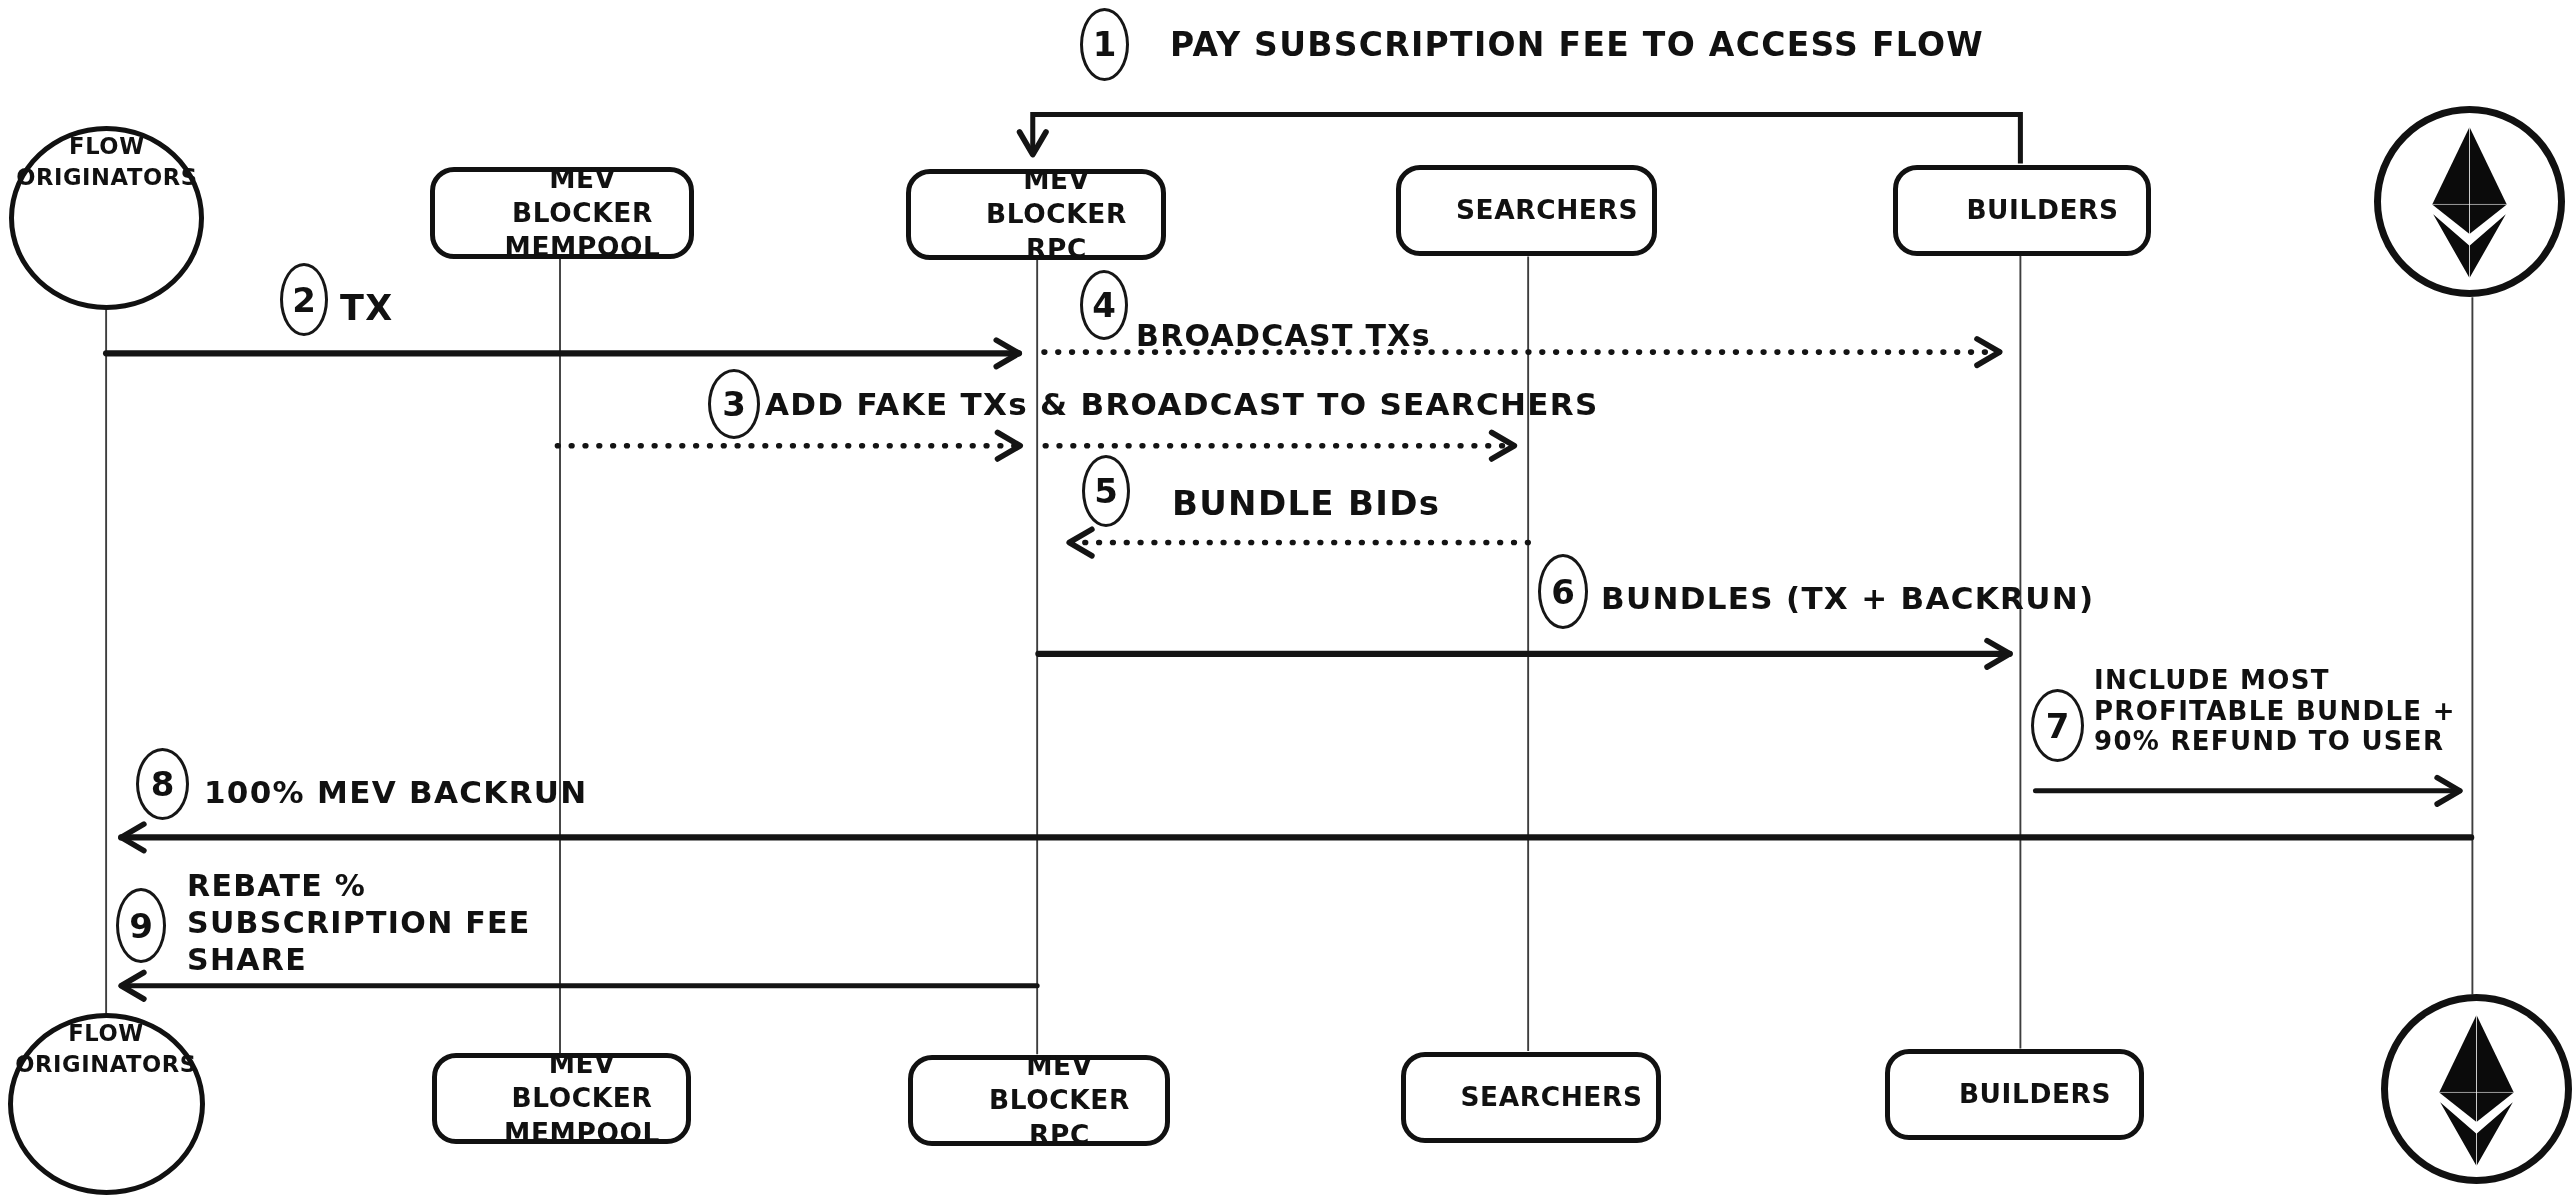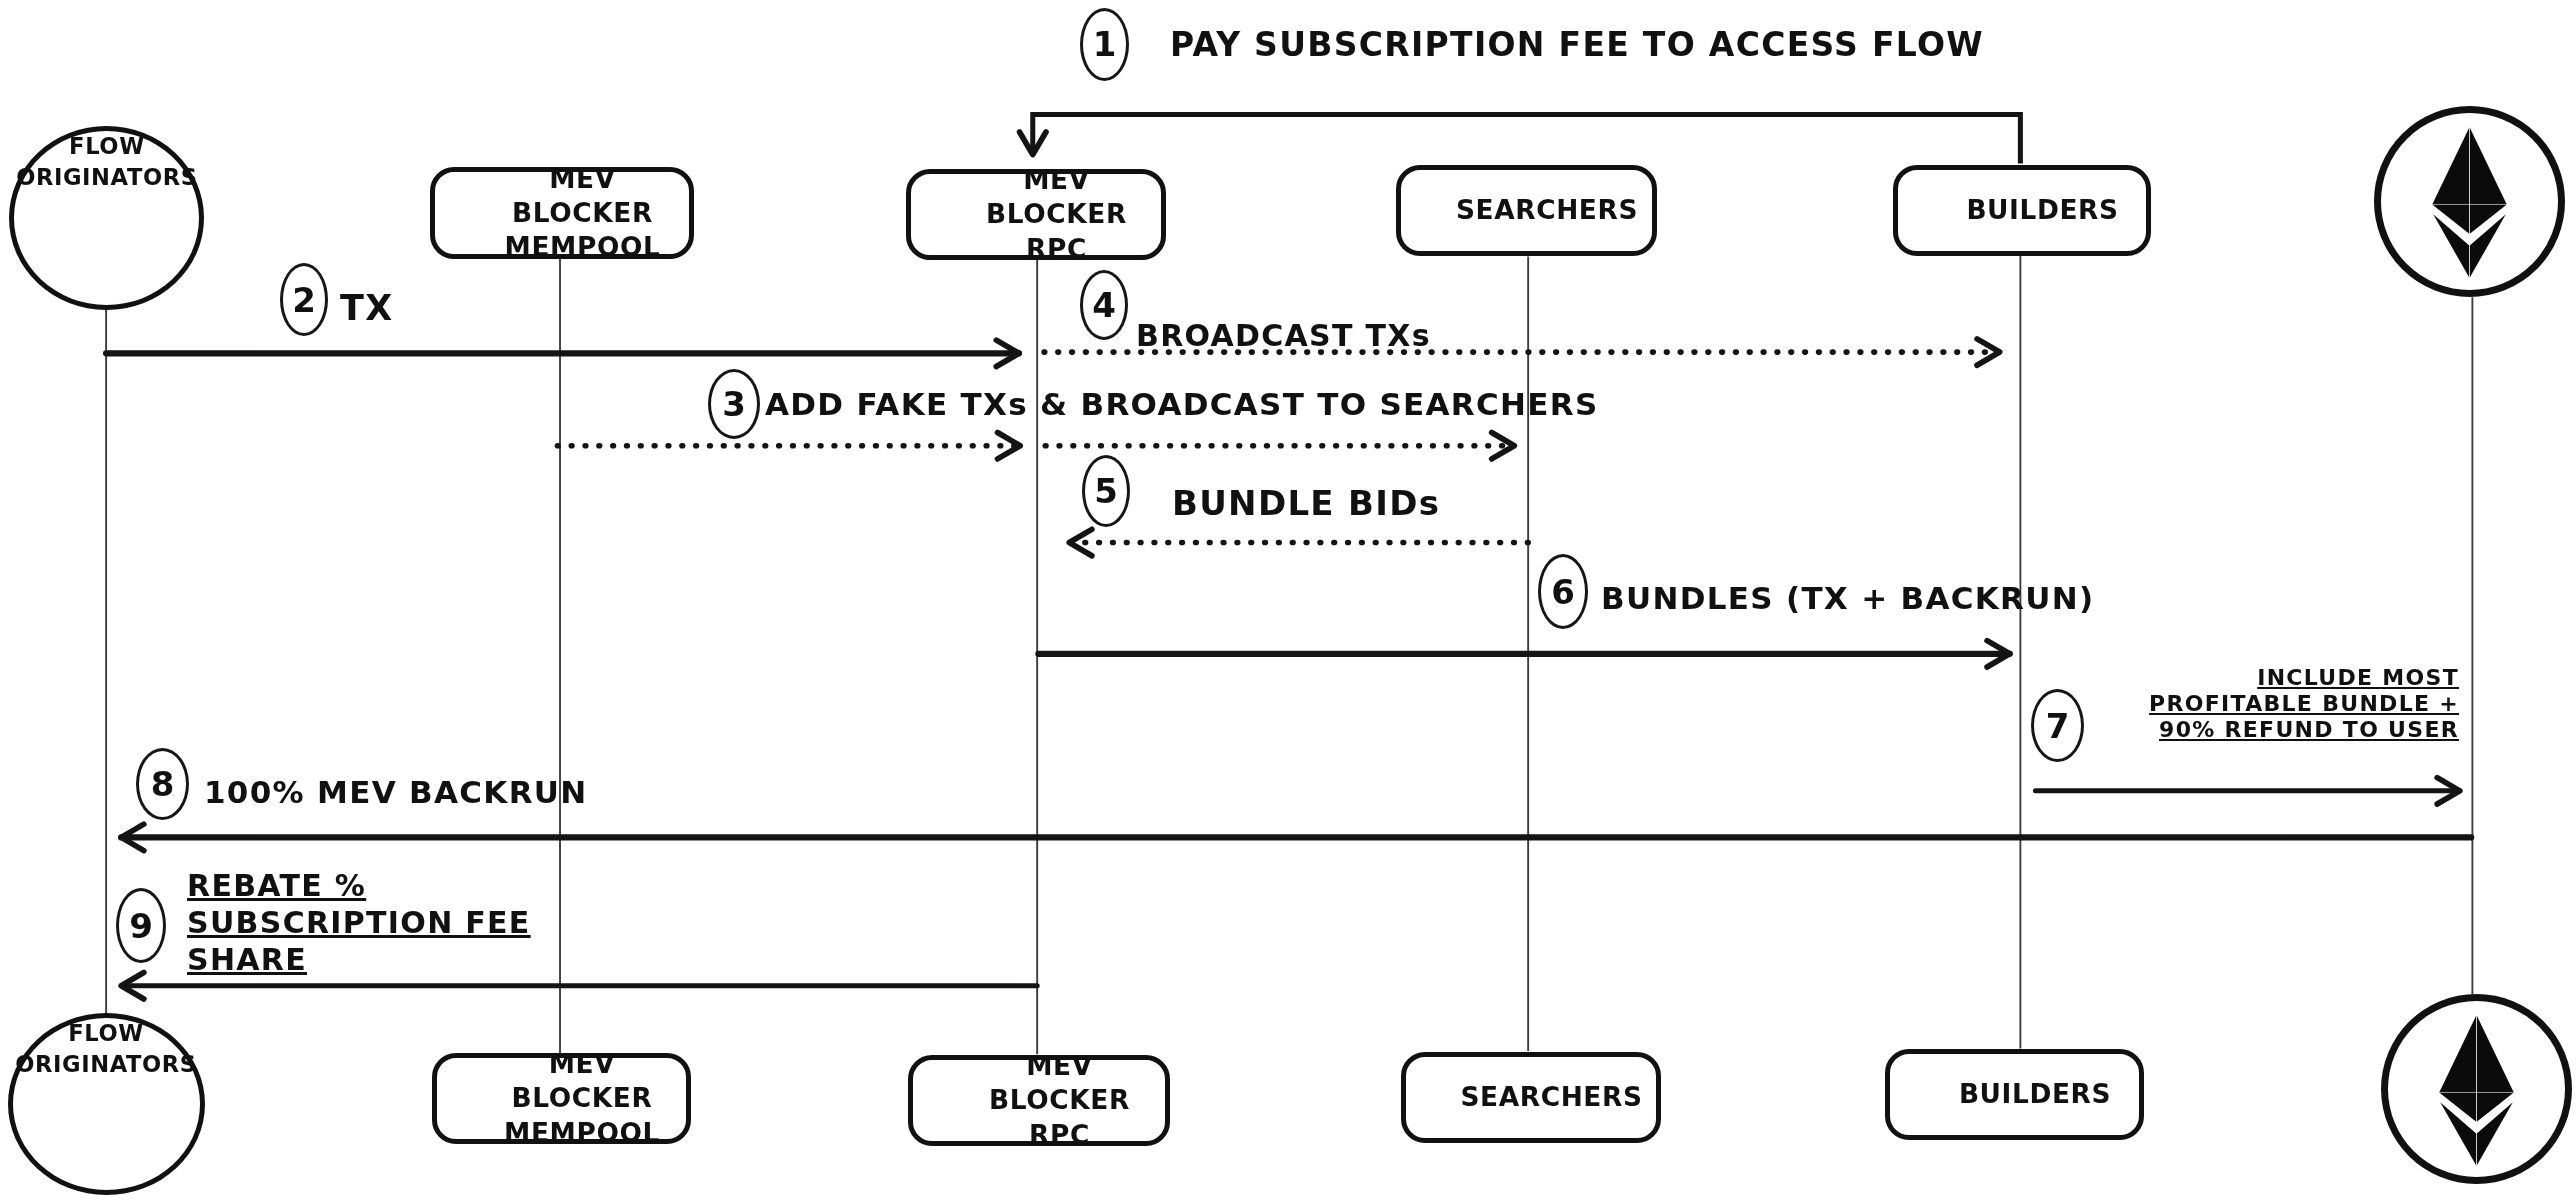--- a/index.html
+++ b/index.html
@@ -153,26 +153,26 @@
   <div class="step-num" style="left:1080px;top:270px;width:48px;height:70px;">4</div>
   <div class="step-label" style="left:1136px;top:298px;font-size:30px;margin-top:20px;">BROADCAST TXs</div>
 
   <div class="step-num" style="left:1082px;top:455px;width:48px;height:72px;">5</div>
   <div class="step-label" style="left:1172px;top:483px;font-size:34px;">BUNDLE BIDs</div>
 
   <div class="step-num" style="left:1538px;top:554px;width:50px;height:75px;">6</div>
   <div class="step-label" style="left:1601px;top:580px;font-size:31px;">BUNDLES (TX + BACKRUN)</div>
 
   <div class="step-num" style="left:2031px;top:689px;width:53px;height:73px;">7</div>
-  <div class="step-label" style="left:2094px;top:665px;width:365px;text-align:right;font-size:22px;text-decoration:underline;">INCLUDE MOST
+  <div class="step-label" style="left:2094px;top:665px;width:365px;text-align:left;font-size:26px;">INCLUDE MOST
 PROFITABLE BUNDLE +
 90% REFUND TO USER</div>
 
   <div class="step-num" style="left:136px;top:748px;width:53px;height:72px;">8</div>
   <div class="step-label" style="left:204px;top:774px;font-size:31px;">100% MEV BACKRUN</div>
 
   <div class="step-num" style="left:116px;top:888px;width:50px;height:75px;">9</div>
-  <div class="step-label" style="left:187px;top:868px;font-size:30px;line-height:1.23;text-decoration:underline;">REBATE %
+  <div class="step-label" style="left:187px;top:868px;font-size:30px;line-height:1.23;">REBATE %
 SUBSCRIPTION FEE
 SHARE</div>
 
 </div>
 
 
 </body></html>

